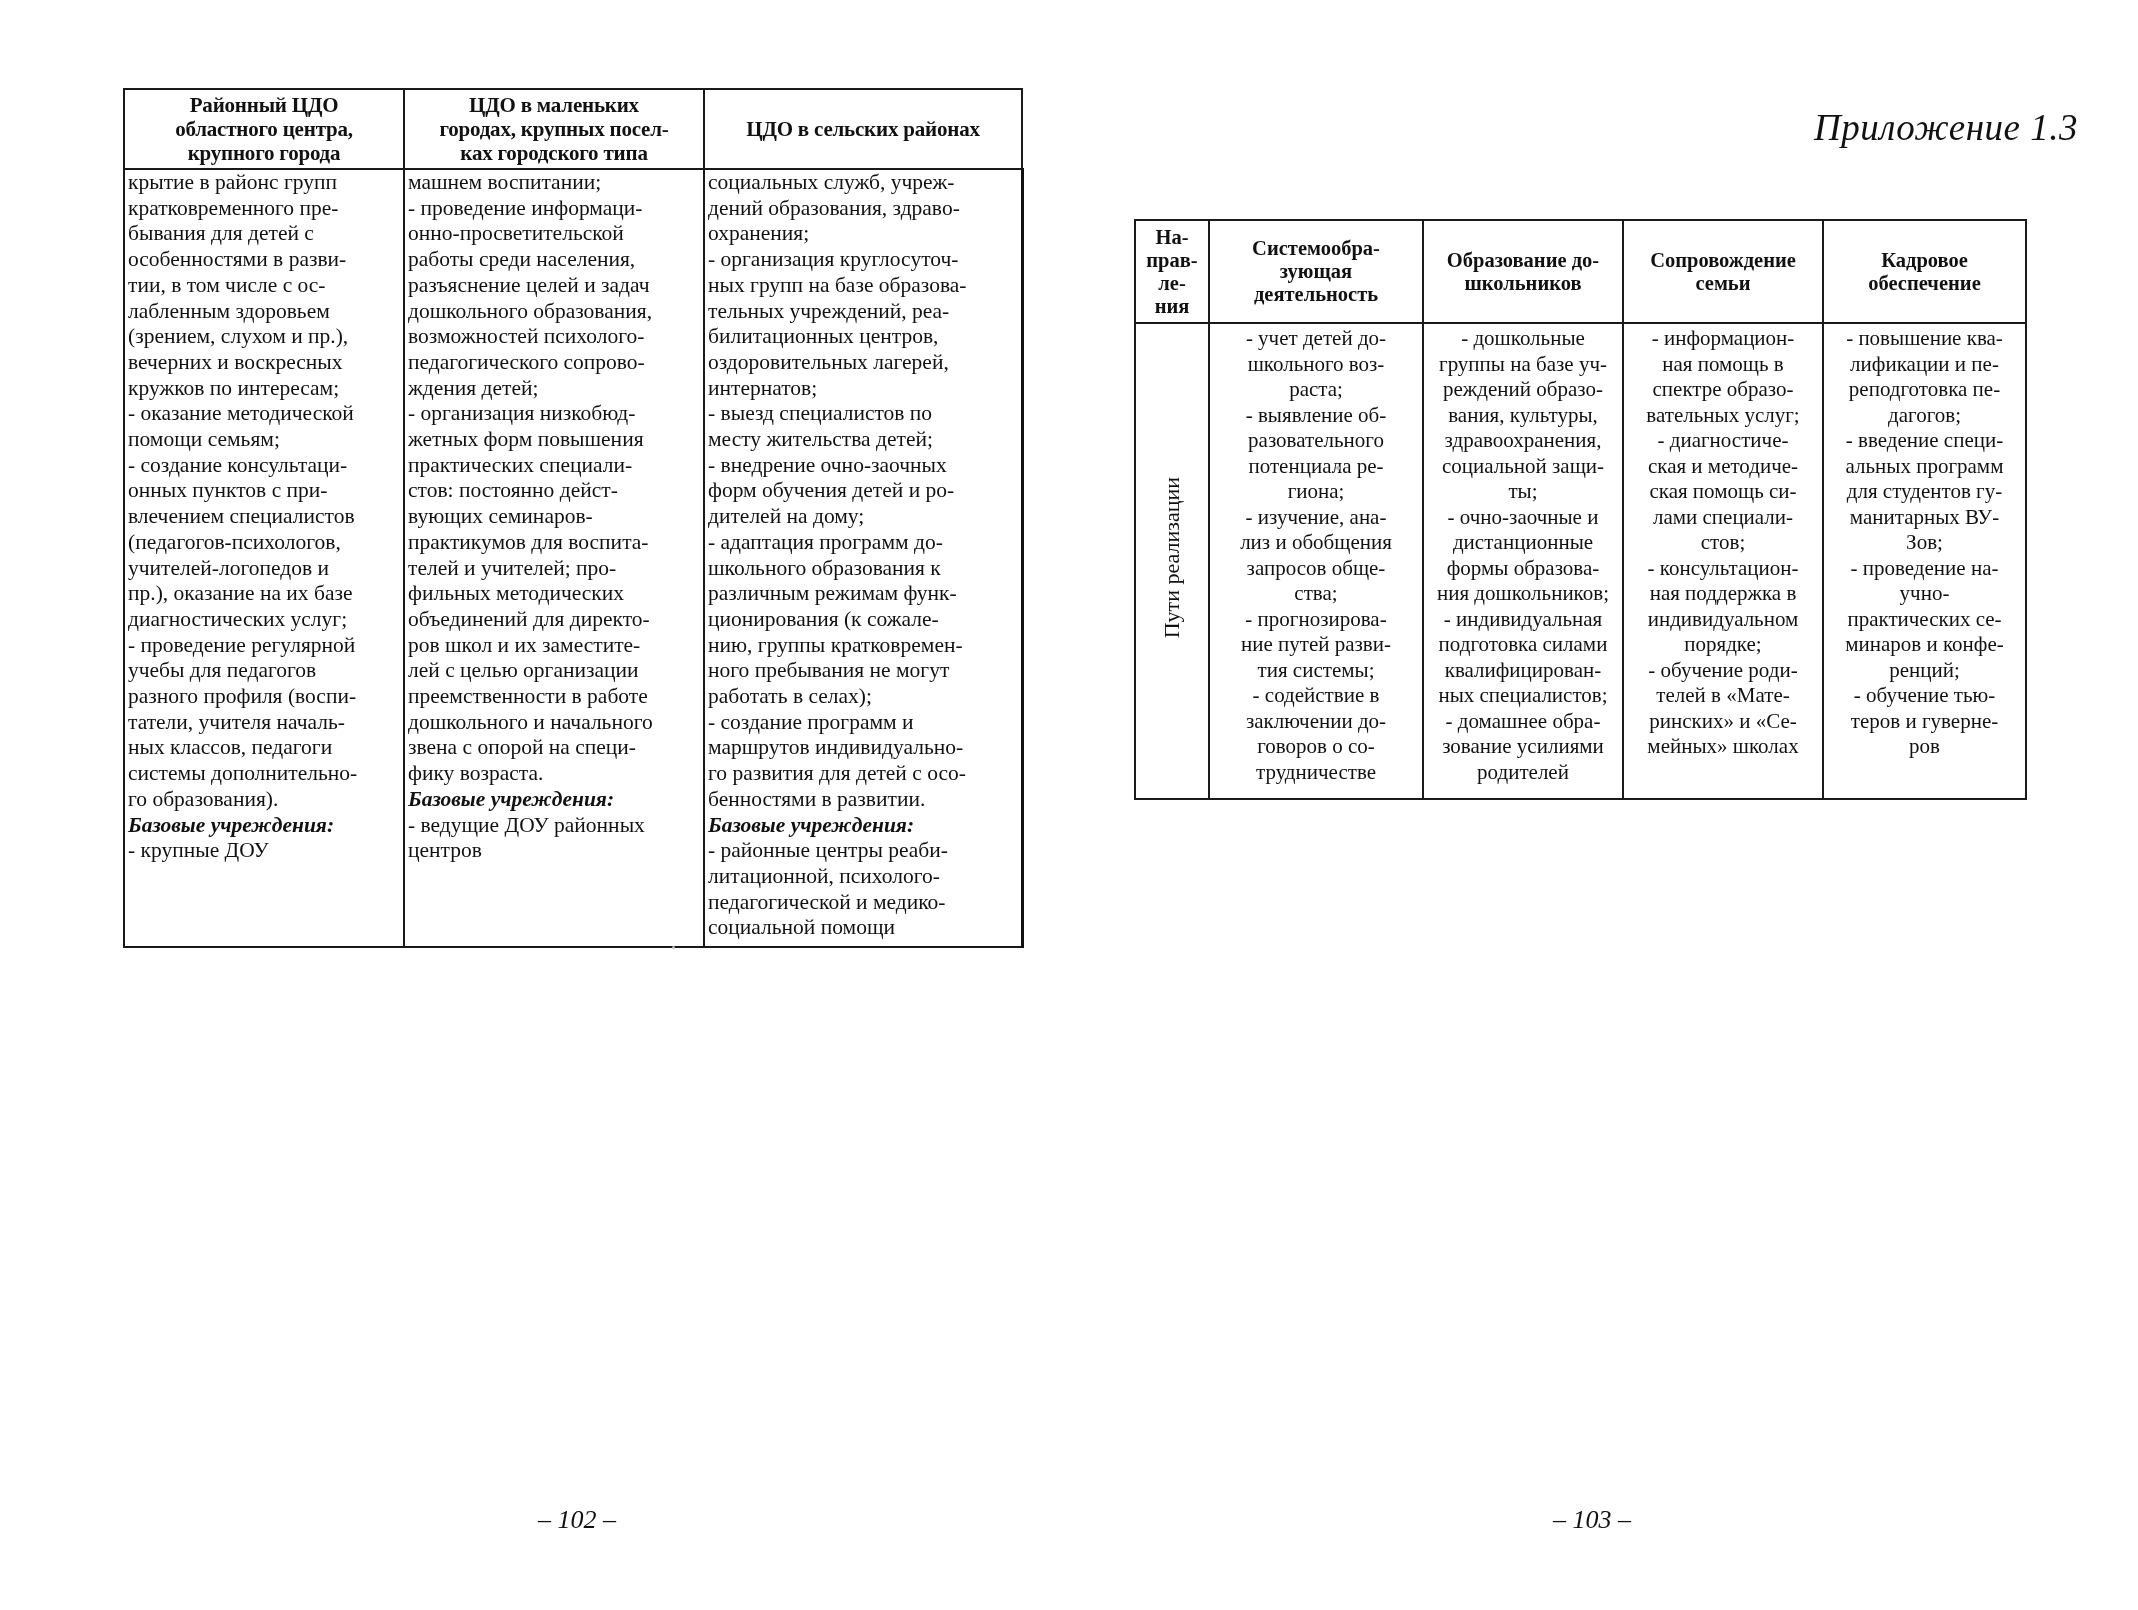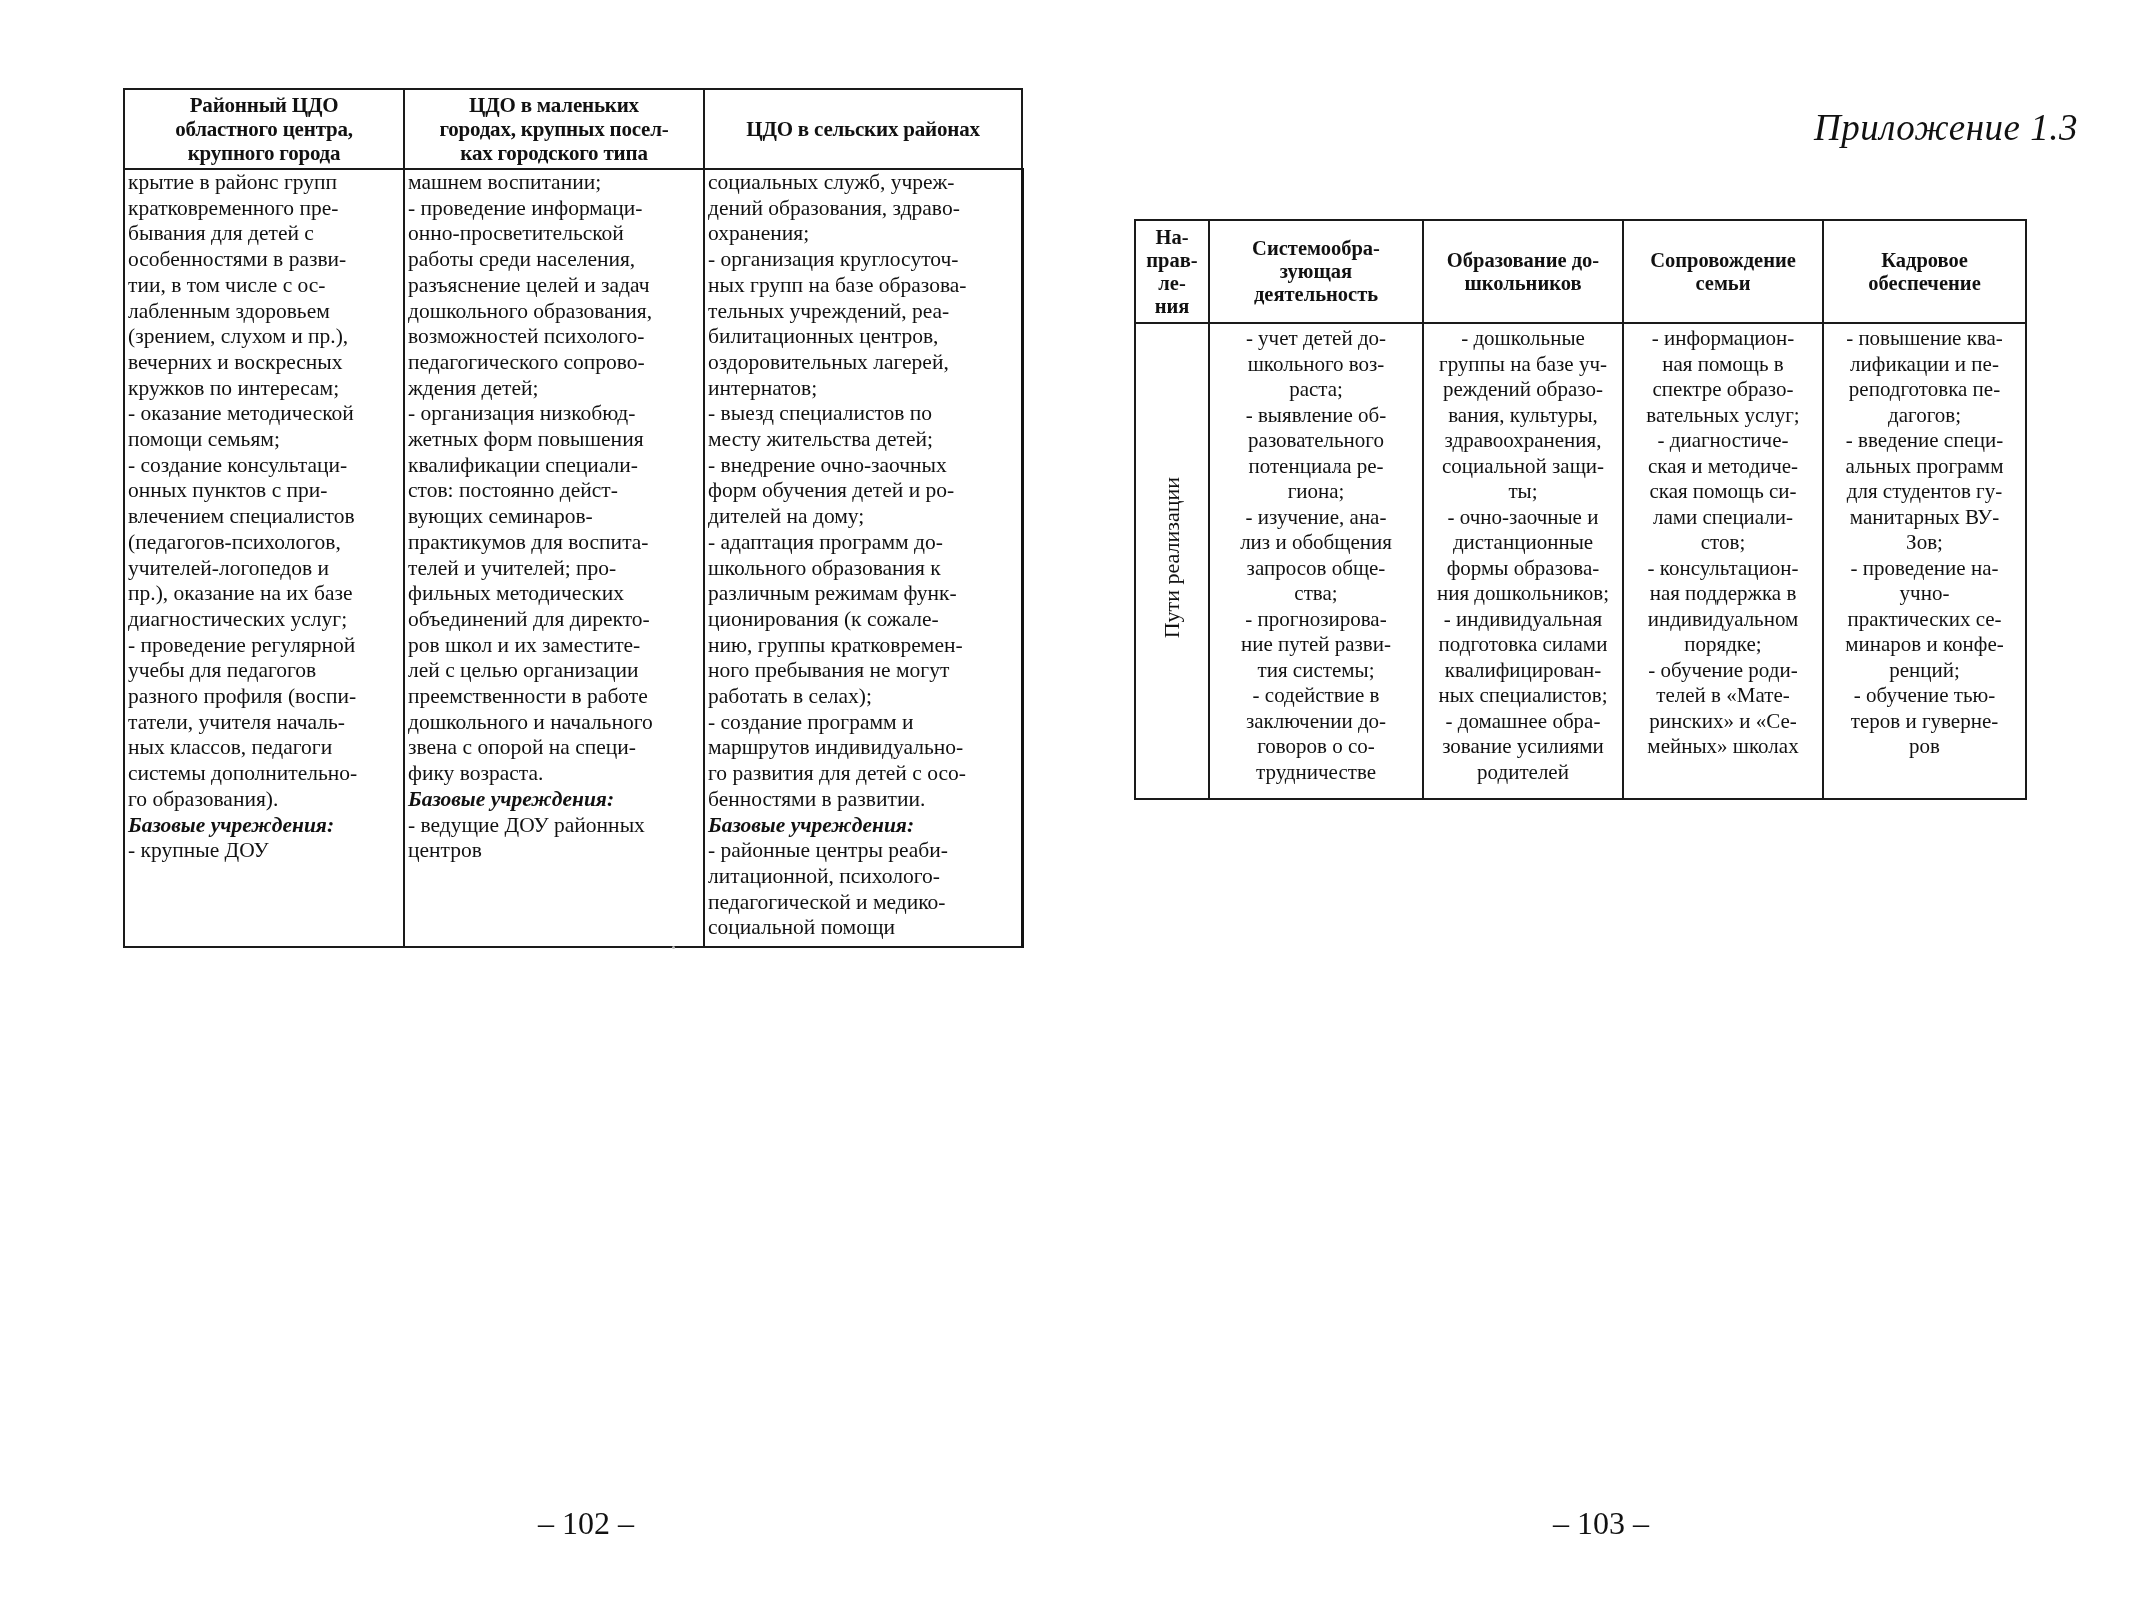--- a/index.html
+++ b/index.html
@@ -66,22 +66,23 @@
     .vert-cell { vertical-align: middle !important; text-align: center; }
     .vert-label {
       display: inline-block;
       writing-mode: vertical-rl;
       transform: rotate(180deg);
       font-size: 22px;
       white-space: nowrap;
     }
 
     .page-number {
-      position: absolute; top: 1505px; font-size: 32px;
+      position: absolute; top: 1505px; font-size: 26px;
       font-family: "Liberation Serif", serif;
+      font-style: italic;
     }
     .pn-left { left: 538px; }
     .pn-right { left: 484px; }
 
     .speck { position: absolute; background: #bbb; border-radius: 50%; }
   </style>
 </head>
 <body>
 
 <div class="page page-left">
@@ -144,21 +145,21 @@
             <span class="line">- проведение информаци-</span>
             <span class="line">онно-просветительской</span>
             <span class="line">работы среди населения,</span>
             <span class="line">разъяснение целей и задач</span>
             <span class="line">дошкольного образования,</span>
             <span class="line">возможностей психолого-</span>
             <span class="line">педагогического сопрово-</span>
             <span class="line">ждения детей;</span>
             <span class="line">- организация низкобюд-</span>
             <span class="line">жетных форм повышения</span>
-            <span class="line">квалификации специали-</span>
+            <span class="line">практических специали-</span>
             <span class="line">стов: постоянно дейст-</span>
             <span class="line">вующих семинаров-</span>
             <span class="line">практикумов для воспита-</span>
             <span class="line">телей и учителей; про-</span>
             <span class="line">фильных методических</span>
             <span class="line">объединений для директо-</span>
             <span class="line">ров школ и их заместите-</span>
             <span class="line">лей с целью организации</span>
             <span class="line">преемственности в работе</span>
             <span class="line">дошкольного и начального</span>

